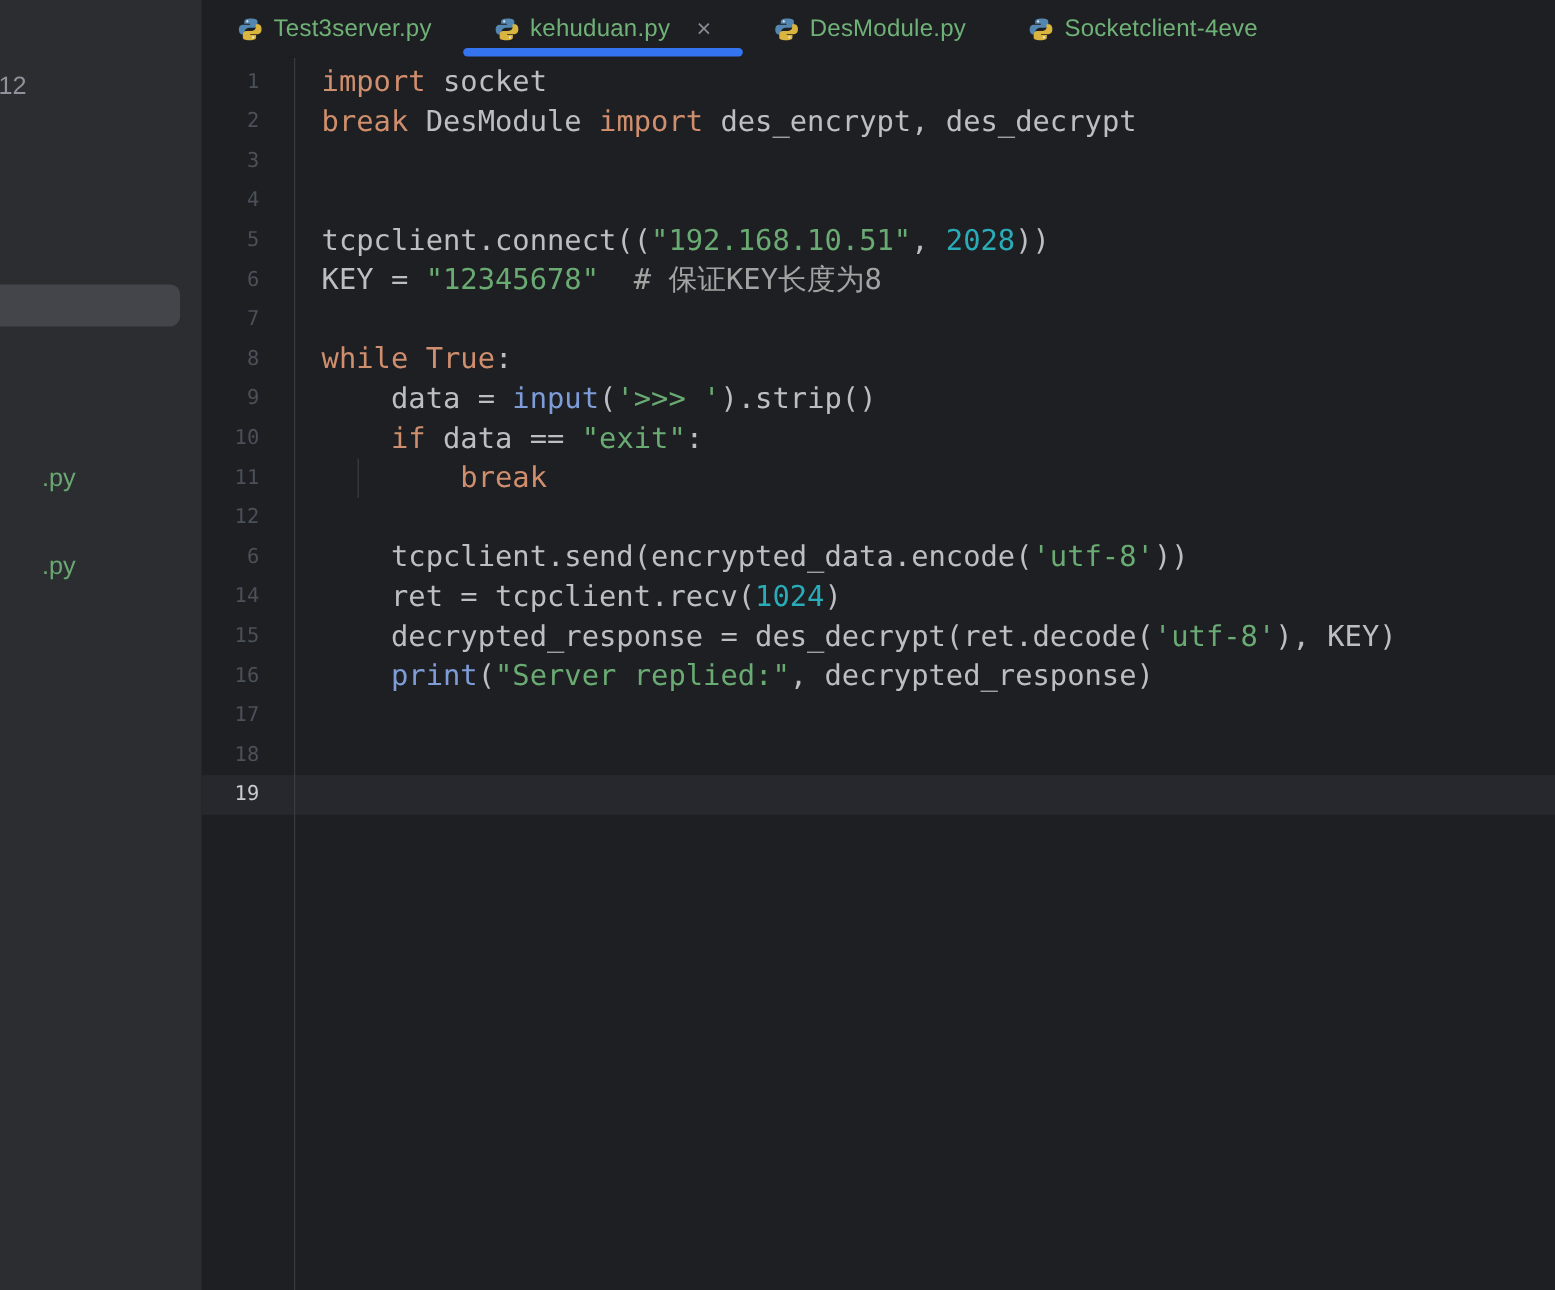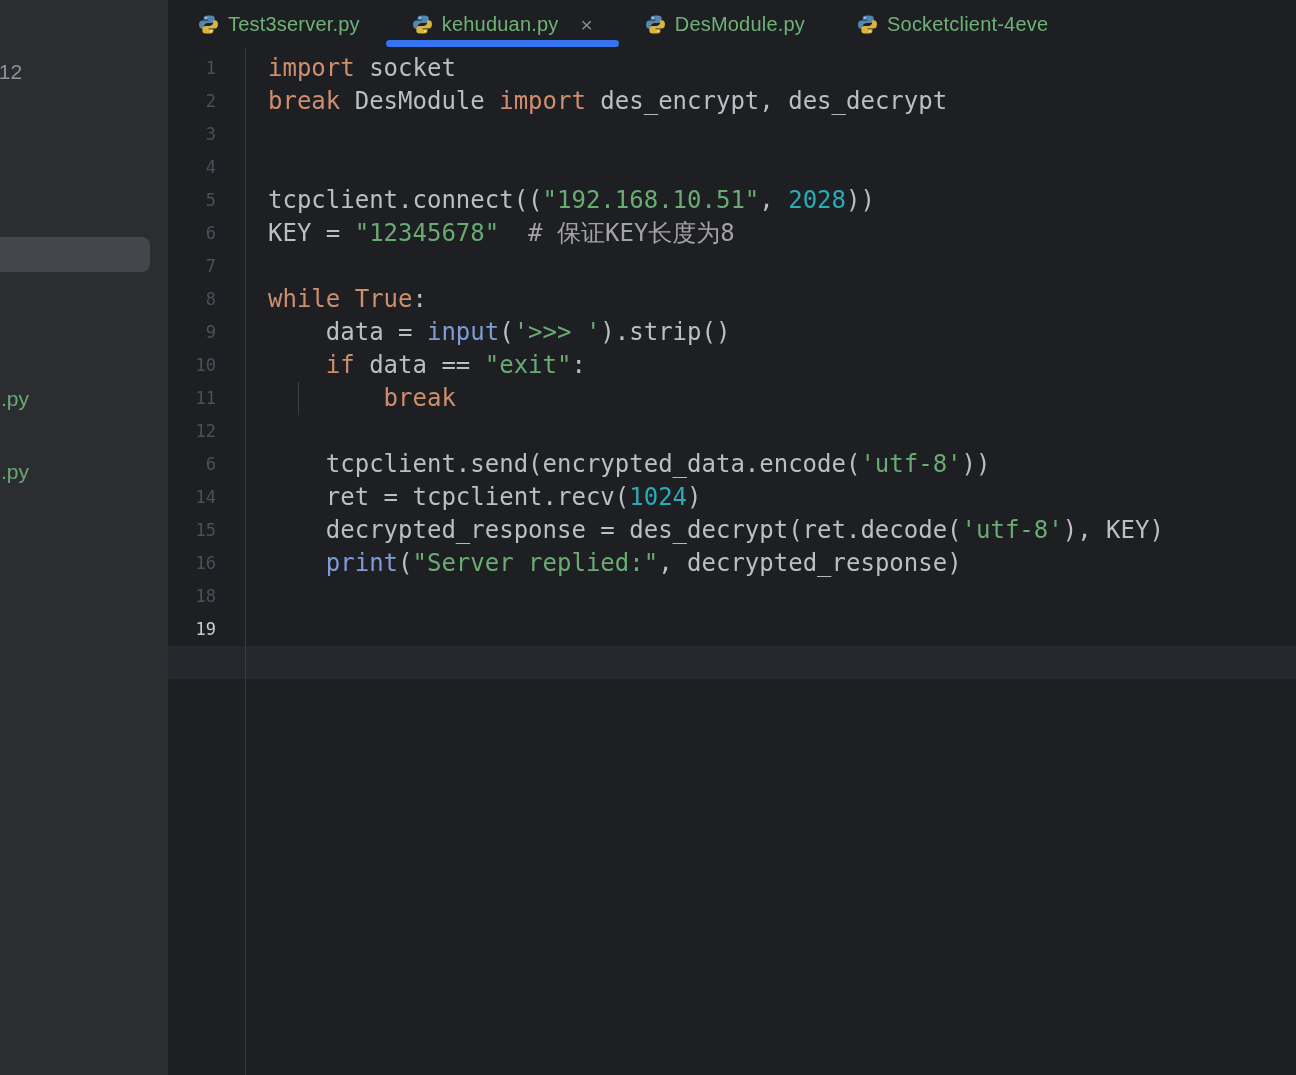--- a/index.html
+++ b/index.html
@@ -14,21 +14,21 @@
   }
   .sb-top-frag{
     position:absolute;left:-7px;top:60px;font-size:21px;color:#8E939C;
     white-space:pre;
   }
   .sb-selected-row{
     position:absolute;left:-14px;top:237px;width:164px;height:35px;
     background:#43454A;border-radius:8px;
   }
   .sb-file{
-    position:absolute;left:1px;font-size:21px;color:#69A873;white-space:pre;
+    position:absolute;left:1px;font-size:21px;color:#69A873;white-space:pre;padding-left:34px;
   }
   .sb-file-1{top:387px;}
   .sb-file-2{top:460px;}
   
   .tabbar{
     position:absolute;left:168px;top:0;width:1128px;height:48px;
     background:#1E1F22;display:flex;align-items:stretch;overflow:hidden;
     padding-left:4px;z-index:2;
   }
   .tab{
@@ -204,20 +204,24 @@
         </div>
         <div class="code-row">
           <div class="ln">15</div>
           <div class="code-text"><span class="tok-pl">    decrypted_response = des_decrypt(ret.decode(</span><span class="tok-str">'utf-8'</span><span class="tok-pl">), KEY)</span></div>
         </div>
         <div class="code-row">
           <div class="ln">16</div>
           <div class="code-text"><span class="tok-pl">    </span><span class="tok-bi">print</span><span class="tok-pl">(</span><span class="tok-str">"Server replied:"</span><span class="tok-pl">, decrypted_response)</span></div>
         </div>
         <div class="code-row">
+          <div class="ln">17</div>
+          <div class="code-text"></div>
+        </div>
+        <div class="code-row">
           <div class="ln">18</div>
         </div>
         <div class="code-row">
           <div class="ln ln-active">19</div>
           <div class="code-text"></div>
         </div>
       </div>
   </div>
 
 </div>

